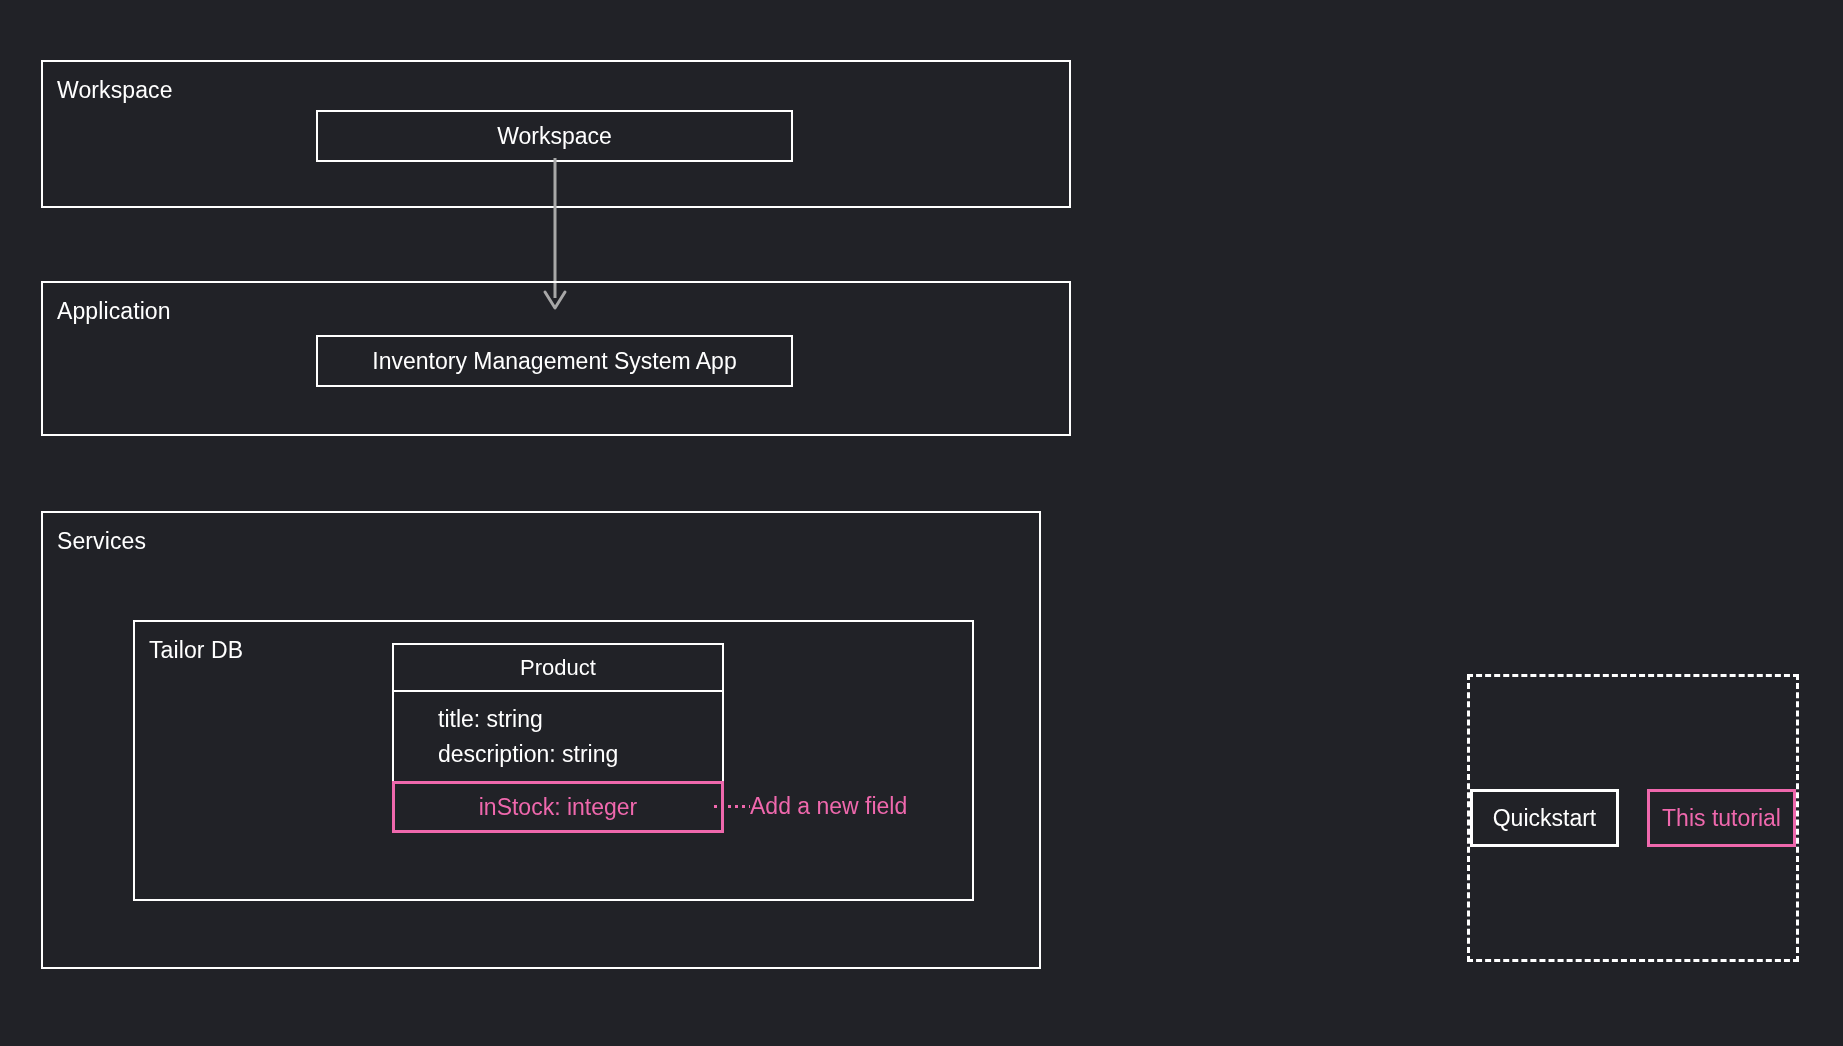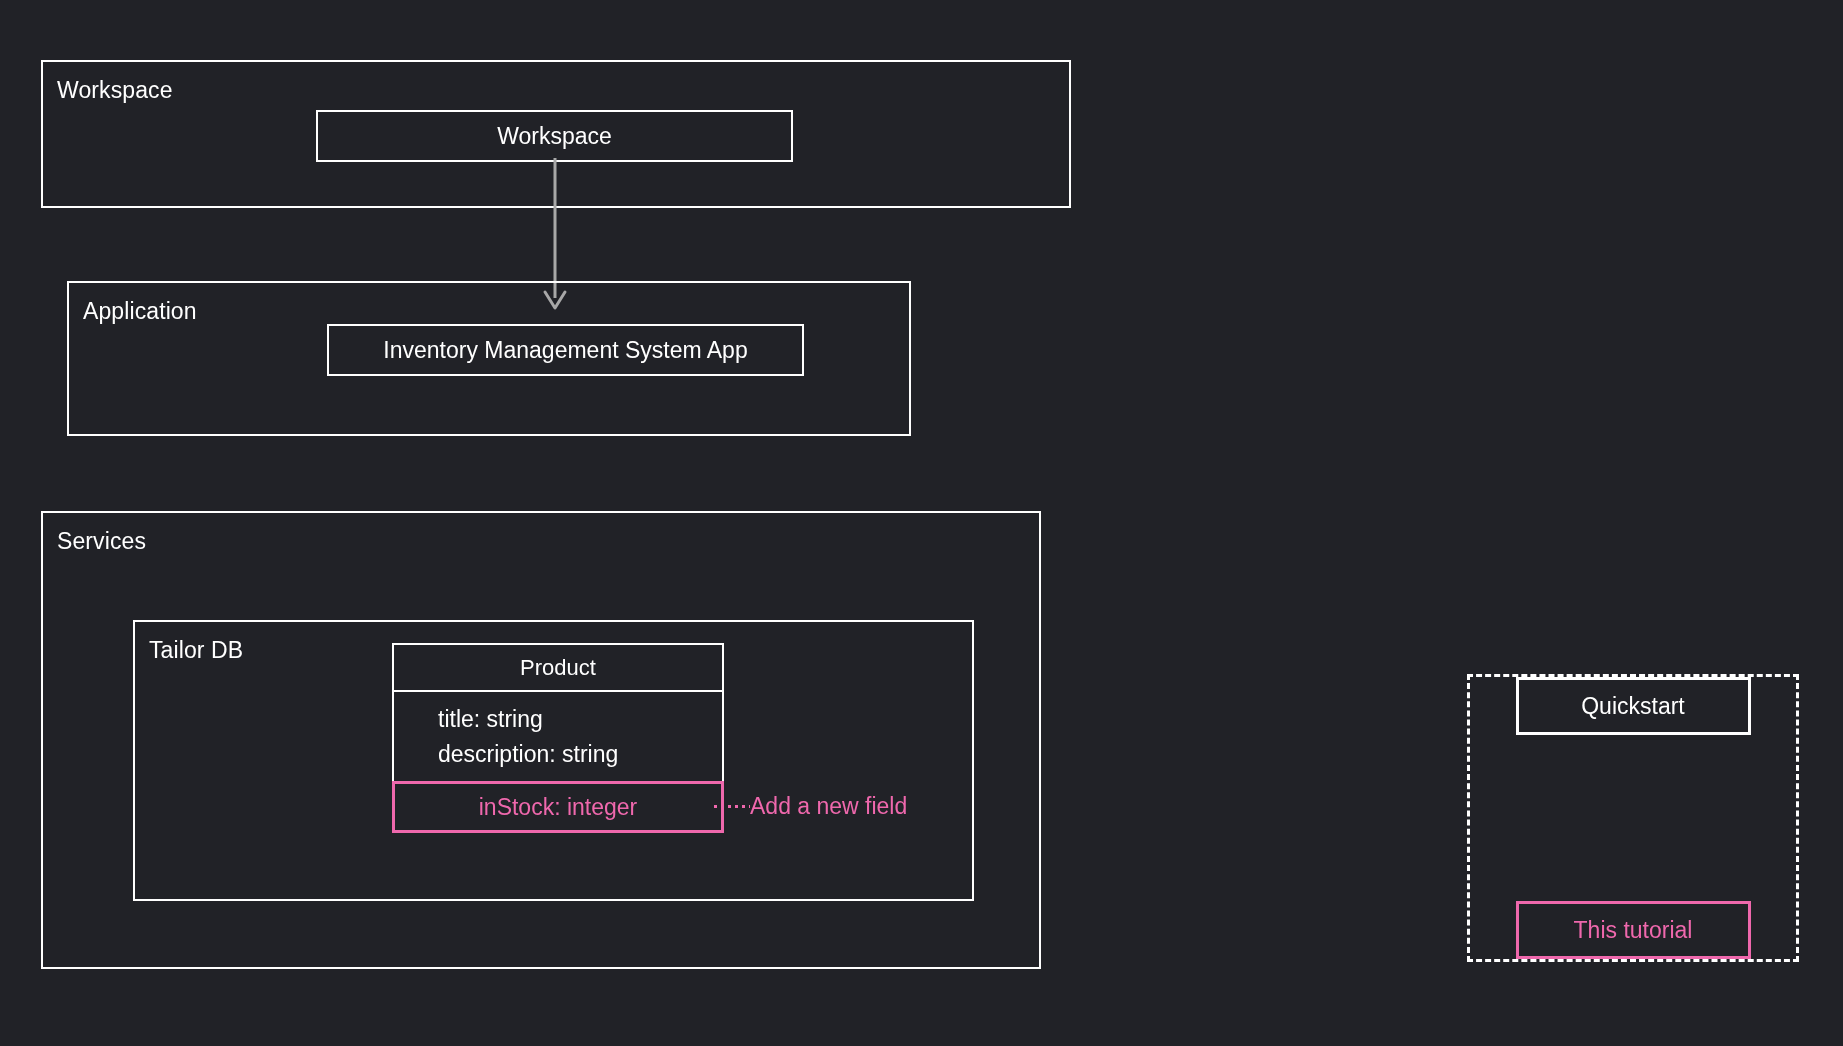--- a/index.html
+++ b/index.html
@@ -117,23 +117,23 @@
     line-height: 28px;
     white-space: nowrap;
   }
 
   
   .legend-box {
     position: absolute;
     border: 3px dashed #ffffff;
     background: transparent;
     display: flex;
-    flex-direction: column;
-    align-items: center;
-    justify-content: space-between;
+    flex-direction: row;
+    align-items: center;
+    justify-content: flex-start;
     gap: 28px;
   }
   .legend-item {
     width: 235px;
     height: 58px;
     display: flex;
     align-items: center;
     justify-content: center;
     font-size: 23px;
     line-height: 28px;
@@ -153,25 +153,25 @@
 
   <div class="node-box" style="left:316px; top:110px; width:477px; height:52px;">
     <span>Workspace</span>
   </div>
 
   <svg class="connector" style="left:540px; top:158px; width:30px; height:160px;" viewBox="0 0 30 160">
     <line x1="15" y1="0" x2="15" y2="140" stroke="#a8a8a8" stroke-width="3"></line>
     <polyline points="5,134 15,150 25,134" fill="none" stroke="#a8a8a8" stroke-width="3" stroke-linecap="round" stroke-linejoin="round"></polyline>
   </svg>
 
-  <div class="group-box" style="left:41px; top:281px; width:844px; height:155px;margin-left:26px;">
+  <div class="group-box" style="left:41px; top:281px; width:1030px; height:155px;">
     <div class="group-label">Application</div>
   </div>
 
-  <div class="node-box" style="left:316px; top:324px; width:477px; height:52px;margin-left:11px;">
+  <div class="node-box" style="left:316px; top:335px; width:477px; height:52px;">
     <span>Inventory Management System App</span>
   </div>
 
   <div class="group-box" style="left:41px; top:511px; width:1000px; height:458px;">
     <div class="group-label">Services</div>
   </div>
 
   <div class="group-box" style="left:133px; top:620px; width:841px; height:281px;">
     <div class="group-label">Tailor DB</div>
   </div>

